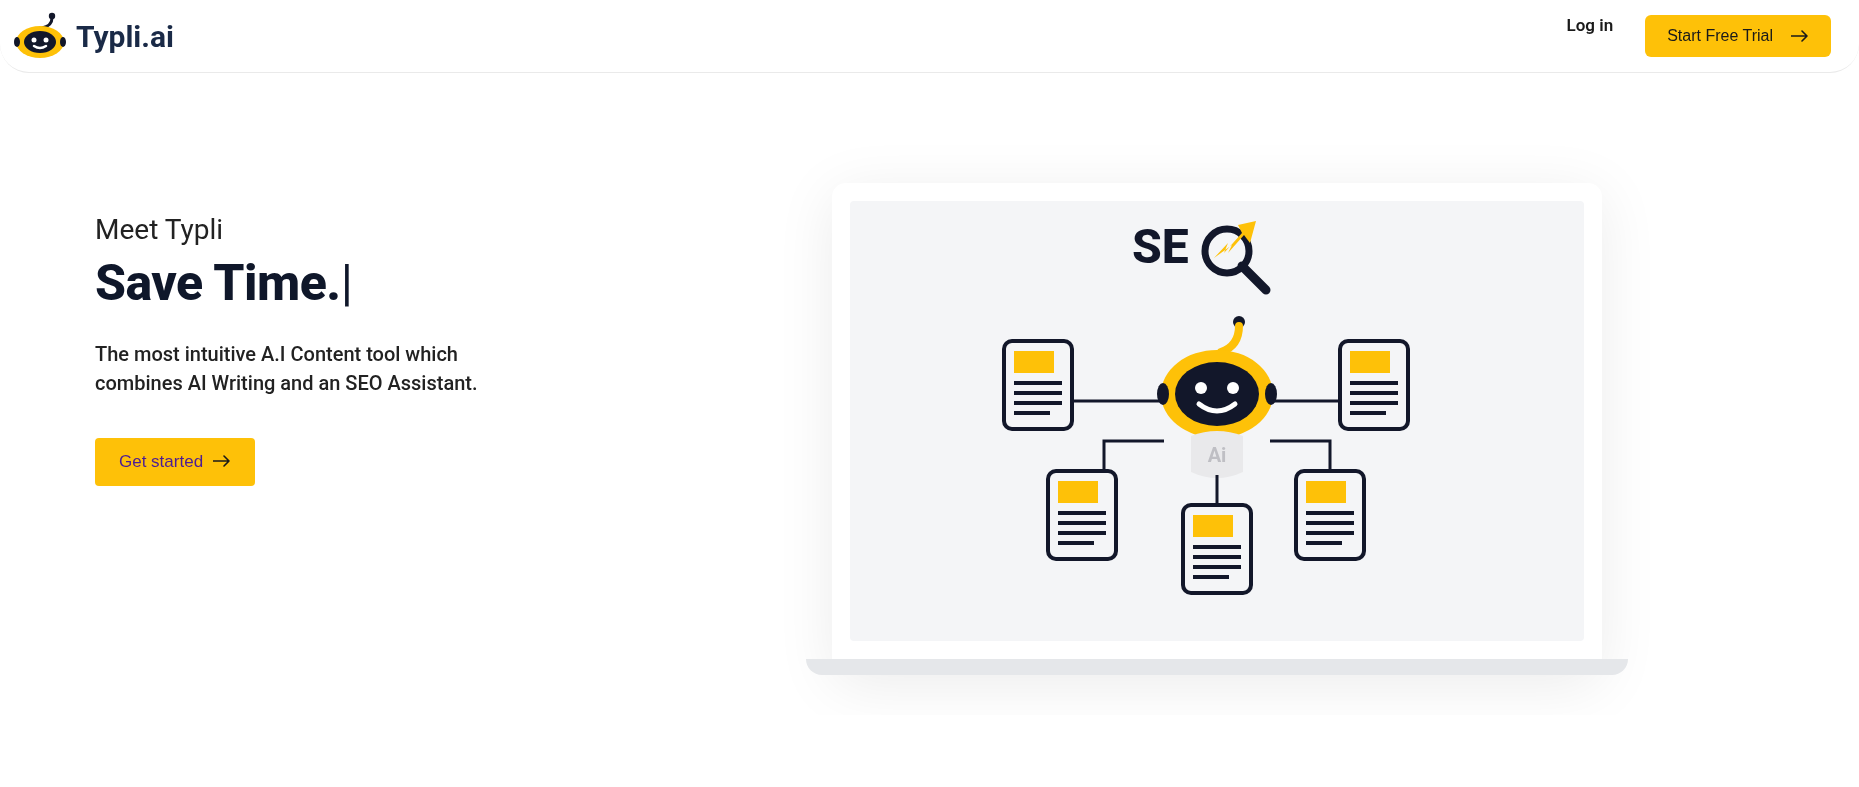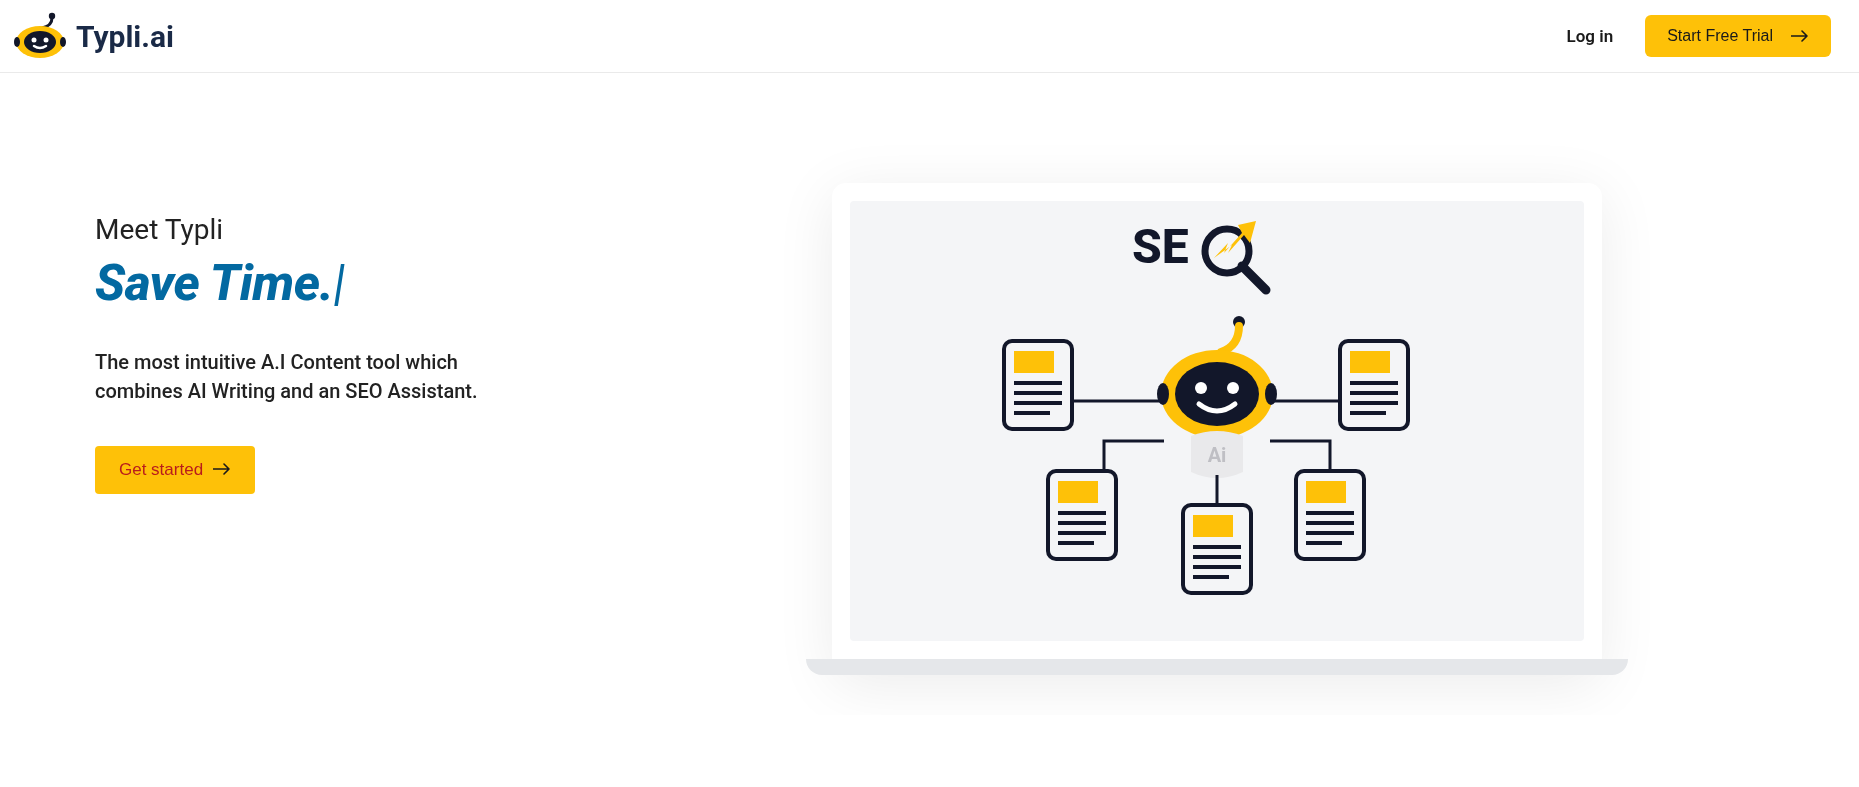--- a/index.html
+++ b/index.html
@@ -9,20 +9,21 @@
   width: 1859px;
   color: #1a1a1a;
 }
 
 
 .header {
   display: flex;
   align-items: center;
   padding: 12px 28px 12px 12px;
   border-bottom: 1px solid #eaeaea;
+  border-radius: 29px;
 }
 .logo-wrap {
   display: flex;
   align-items: center;
   gap: 8px;
   margin-right: 90px;
 }
 .logo-mark svg { display: block; }
 .logo-text {
   font-size: 30px;
@@ -36,21 +37,20 @@
 .nav a {
   font-size: 17px;
   font-weight: 600;
   color: #1a1a1a;
   text-decoration: none;
   cursor: pointer;
 }
 .header-right {
   margin-left: auto;
   display: flex;
-  align-items: center;
   gap: 32px;
 }
 .login {
   font-size: 17px;
   font-weight: 600;
   color: #1a1a1a;
   cursor: pointer;
 }
 .btn {
   display: inline-flex;
@@ -79,42 +79,41 @@
 }
 .eyebrow {
   font-size: 28px;
   font-weight: 400;
   color: #222;
   margin-bottom: 8px;
 }
 .headline {
   font-size: 50px;
   font-weight: 800;
-  color: #0369a1;
-  margin-bottom: 36px;
+  color: #0f172a;
+  margin-bottom: 28px;
   letter-spacing: -0.5px;
-  font-style: italic;
 }
 .cursor {
   font-weight: 400;
 }
 .subhead {
   font-size: 20px;
   line-height: 1.45;
   color: #222;
   font-weight: 500;
   margin-bottom: 40px;
   max-width: 440px;
 }
 .cta {
   display: inline-flex;
   align-items: center;
   gap: 10px;
   background: #fec108;
-  color: #b91c1c;
+  color: #4c1d95;
   font-size: 17px;
   font-weight: 500;
   padding: 14px 24px;
   border-radius: 4px;
   border: none;
   cursor: pointer;
 }
 
 
 .hero-right {

